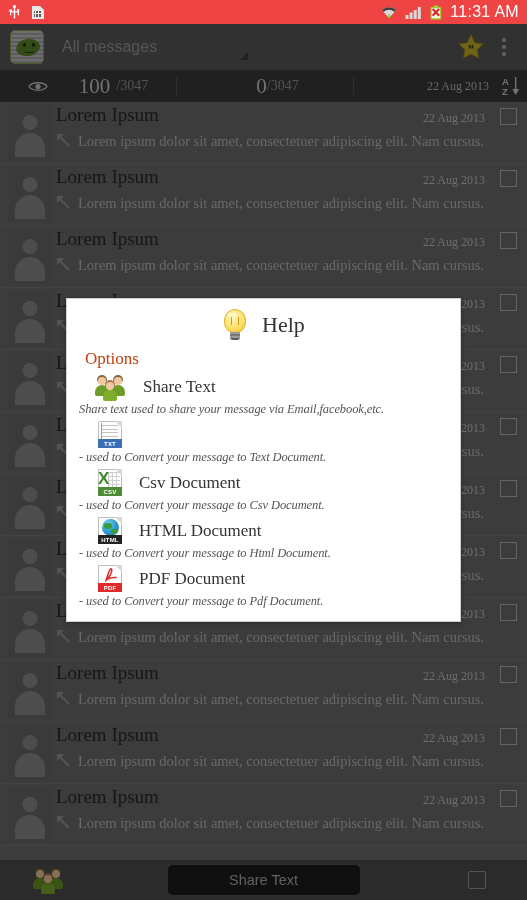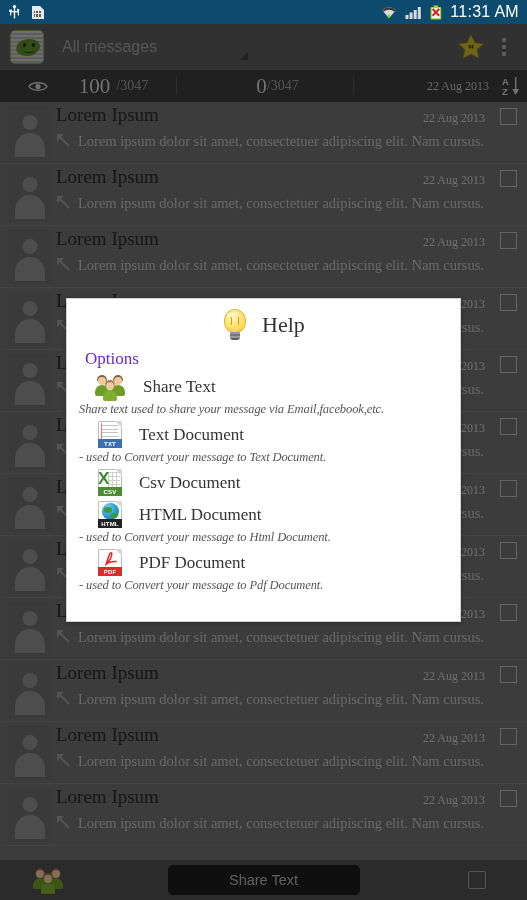--- a/index.html
+++ b/index.html
@@ -7,21 +7,21 @@
   body {
     font-family:"Liberation Sans", sans-serif;
     background:#6e6e6e;
     position:relative;
     -webkit-font-smoothing:antialiased;
   }
 
   
   #status-bar{
     position:absolute; top:0; left:0; width:527px; height:24px;
-    background:#0c4a6e; color:#fff; display:flex; align-items:center;
+    background:#ef4444; color:#fff; display:flex; align-items:center;
     padding:0 8px;
   }
   #status-bar .left{ display:flex; align-items:center; gap:10px; }
   #status-bar .right{ margin-left:auto; display:flex; align-items:center; gap:7px; }
   .sb-ico{ display:block; }
   #clock{ font-size:16px; font-weight:400; letter-spacing:.3px; color:#fff; }
 
   
   #scrim{
     position:absolute; top:24px; left:0; width:527px; height:876px;
@@ -140,21 +140,21 @@
     position:absolute; left:66px; top:298px; width:395px; height:324px;
     background:#fff; z-index:60; border:1px solid #d2d2d2;
     font-family:"Liberation Serif", serif; color:#2e2e2e;
     box-shadow:0 1px 4px rgba(0,0,0,.35);
   }
   #dlg-header{
     display:flex; align-items:center; justify-content:center; gap:14px;
     padding-top:10px; padding-bottom:4px;
   }
   #dlg-title{ font-size:22px; color:#333;text-align:right; }
-  #options-label{ font-size:17px; color:#6d28d9; margin:4px 0 2px 18px; }
+  #options-label{ font-size:17px; color:#c2410c; margin:4px 0 2px 18px; }
 
   .opt{ display:flex; align-items:center; gap:14px; padding-left:28px; height:32px;}
   .opt-label{ font-size:17px; color:#333; }
   .opt-desc{
     font-size:12.5px; font-style:italic; color:#555; padding-left:12px;
     margin-top:-1px; margin-bottom:2px; letter-spacing:-0.1px;
   }
 
   
   .docico{ width:30px;height:30px; position:relative; flex:0 0 auto; }
@@ -565,34 +565,34 @@
       <div class="redline"></div>
       <div class="lines">
           <i></i>
           <i></i>
           <i></i>
           <i></i>
           <i></i>
         </div>
       <div class="band txt">TXT</div>
     </div>
-    <span class="opt-label">Text Document</span>
   </div>
   <div class="opt-desc">- used to Convert your message to Text Document.</div>
 
   <div class="opt">
     <div class="docico">
       <div class="page"></div>
         <div class="fold"></div>
       <div class="grid"></div>
       <div class="xmark">X</div>
       <div class="band csv">CSV</div>
     </div>
     <span class="opt-label">Csv Document</span>
   </div>
+  <div class="opt-desc">- used to Convert your message to Csv Document.</div>
 
   <div class="opt">
     <div class="docico">
       <div class="page"></div>
         <div class="fold"></div>
       <div class="globe"></div>
       <div class="band html">HTML</div>
     </div>
     <span class="opt-label">HTML Document</span>
   </div>

